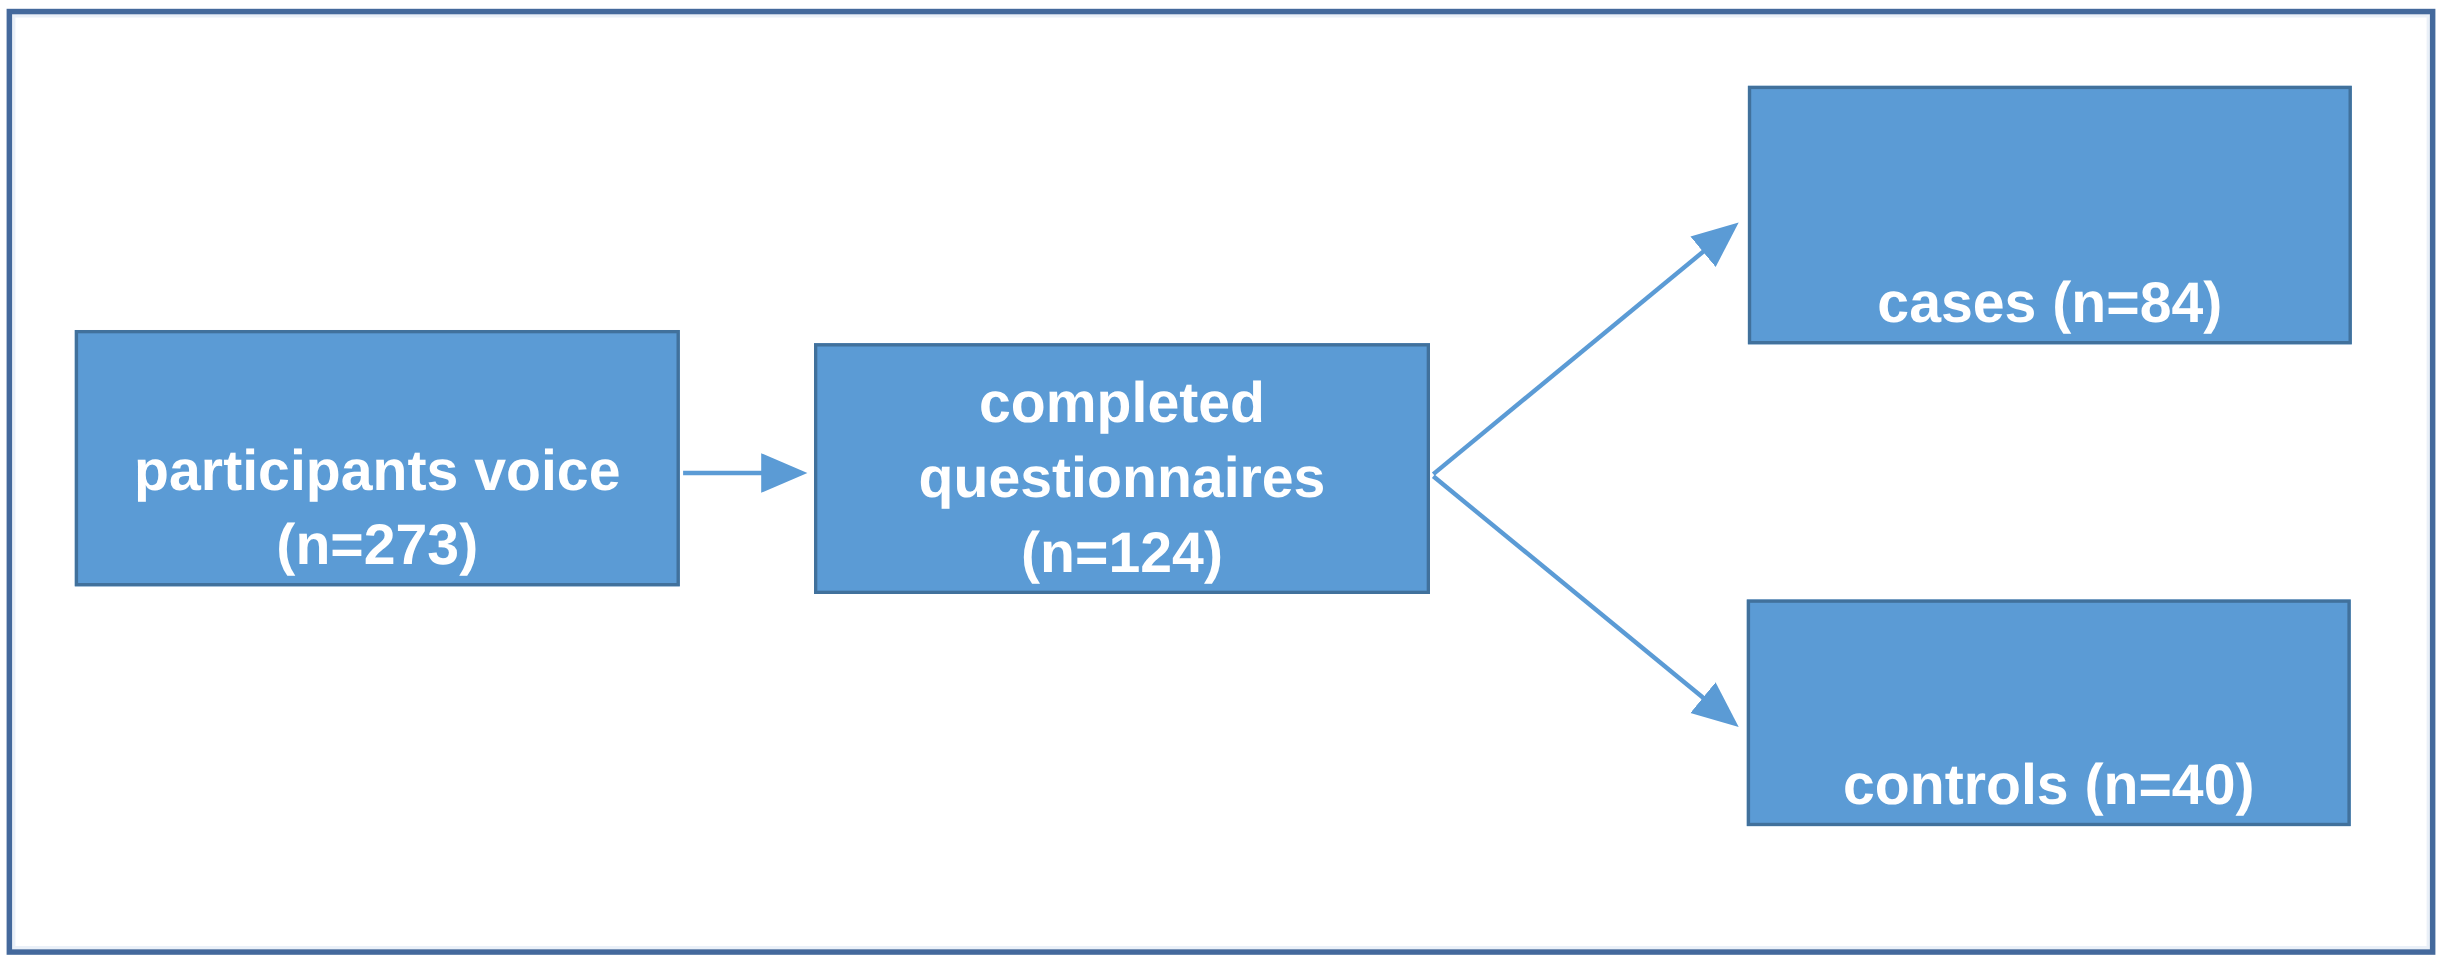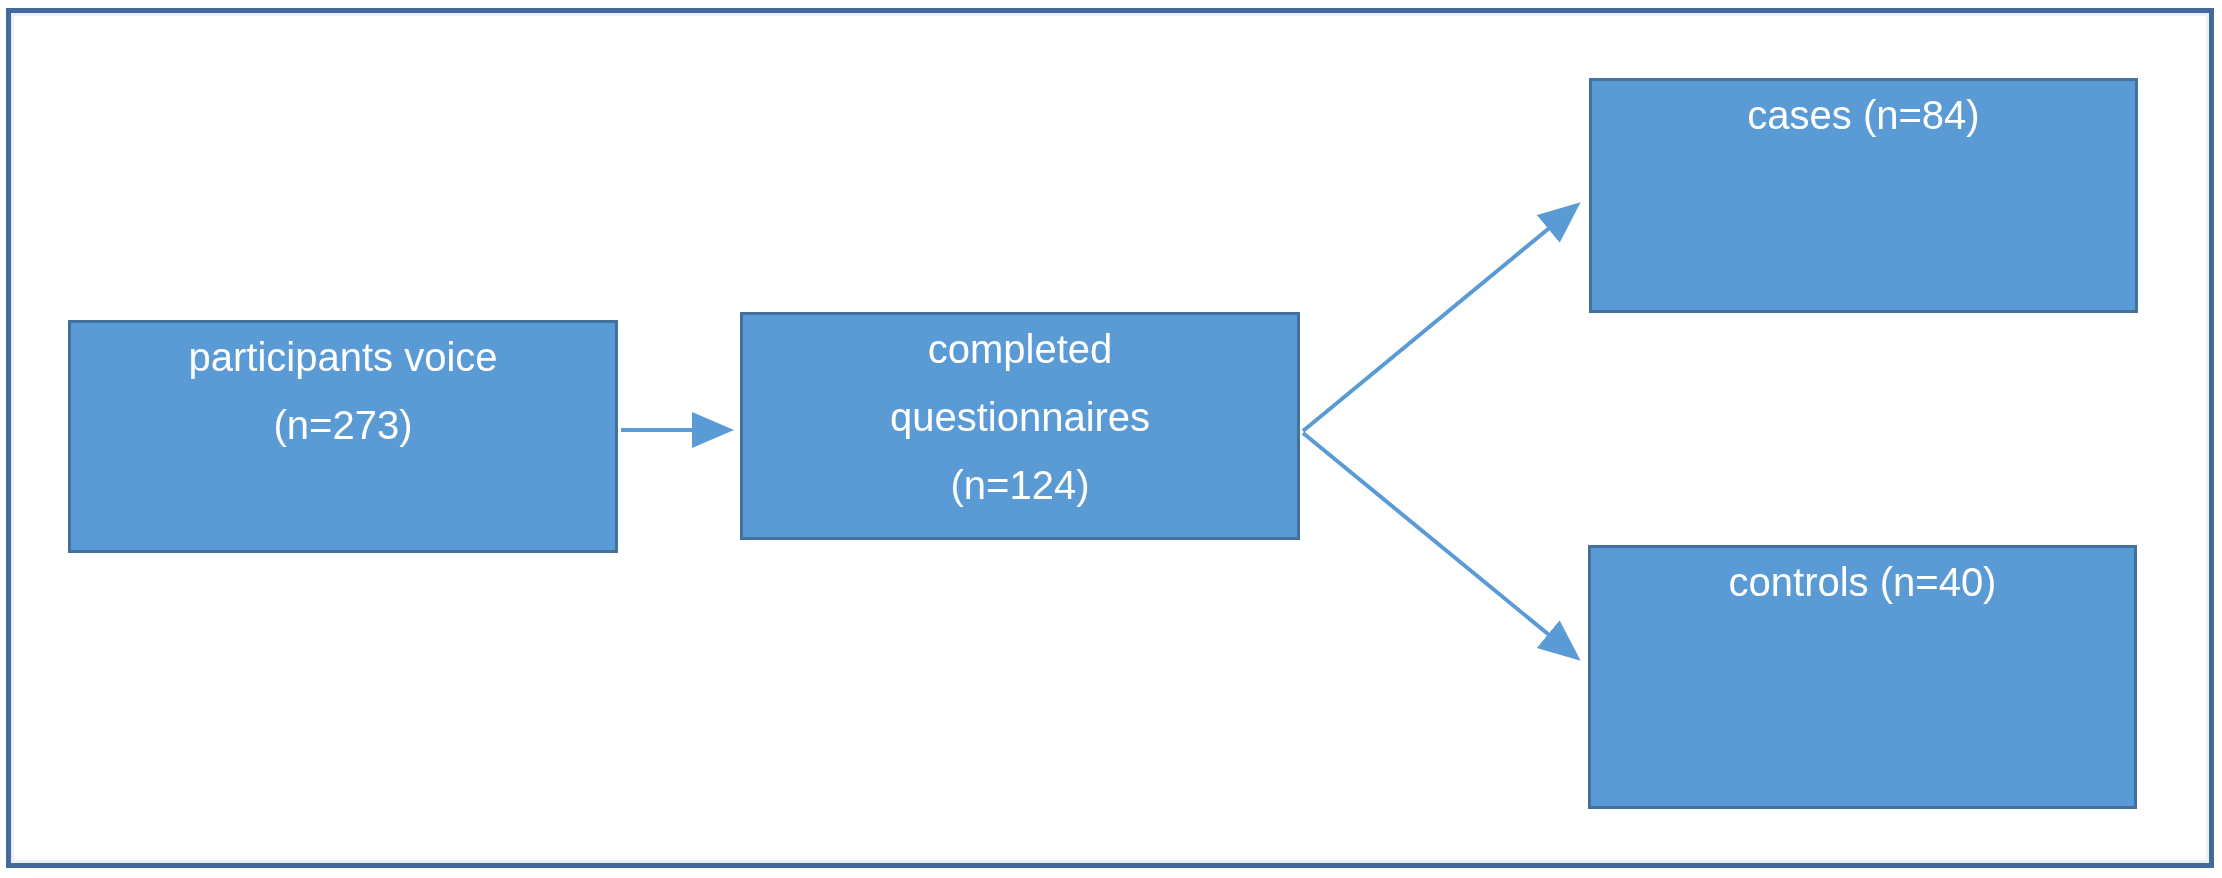--- a/index.html
+++ b/index.html
@@ -25,31 +25,32 @@
     box-shadow: inset 0 0 0 3px #eaf0f8;
   }
   .node {
     position: absolute;
     background: var(--box-fill, #5b9bd5);
     border: 3px solid var(--box-border, #41719c);
     color: var(--text-color, #ffffff);
     display: flex;
     flex-direction: column;
     align-items: center;
-    justify-content: flex-start;
+    justify-content: flex-end;
     text-align: center;
-    font-size: 40px;
+    font-size: 52px;
     line-height: 68px;
     box-sizing: border-box;
+    font-weight: bold;
   }
   .node .line { white-space: nowrap; }
-  #node-participants  { left: 68px;  top: 320px; width: 550px; height: 233px; }
+  #node-participants  { left: 68px;  top: 300px; width: 550px; height: 233px; }
   #node-questionnaires{ left: 740px; top: 312px; width: 560px; height: 228px; }
   #node-cases         { left: 1589px; top: 78px;  width: 549px; height: 235px; }
-  #node-controls      { left: 1588px; top: 545px; width: 549px; height: 264px; }
+  #node-controls      { left: 1588px; top: 545px; width: 549px; height: 206px; }
   svg.connectors {
     position: absolute;
     left: 0; top: 0;
     width: 2222px;
     height: 878px;
     pointer-events: none;
   }
   svg.connectors line {
     stroke: var(--arrow-color, #5b9bd5);
     stroke-width: 4;

